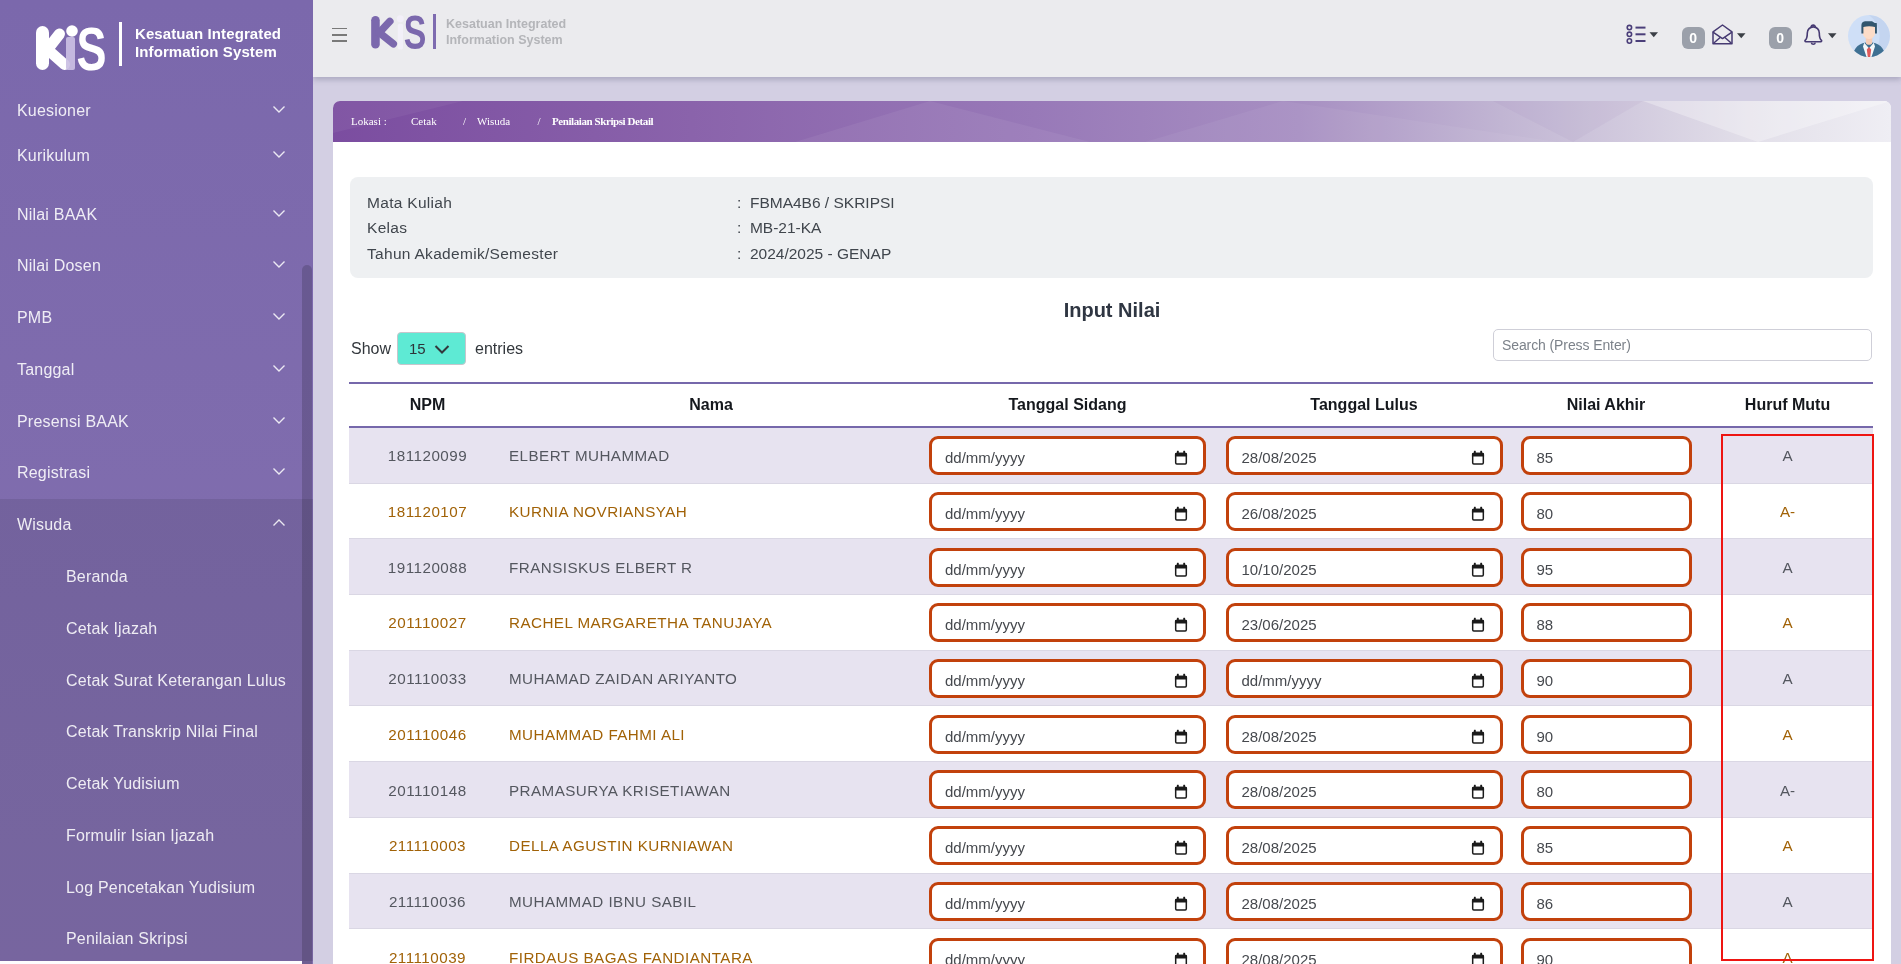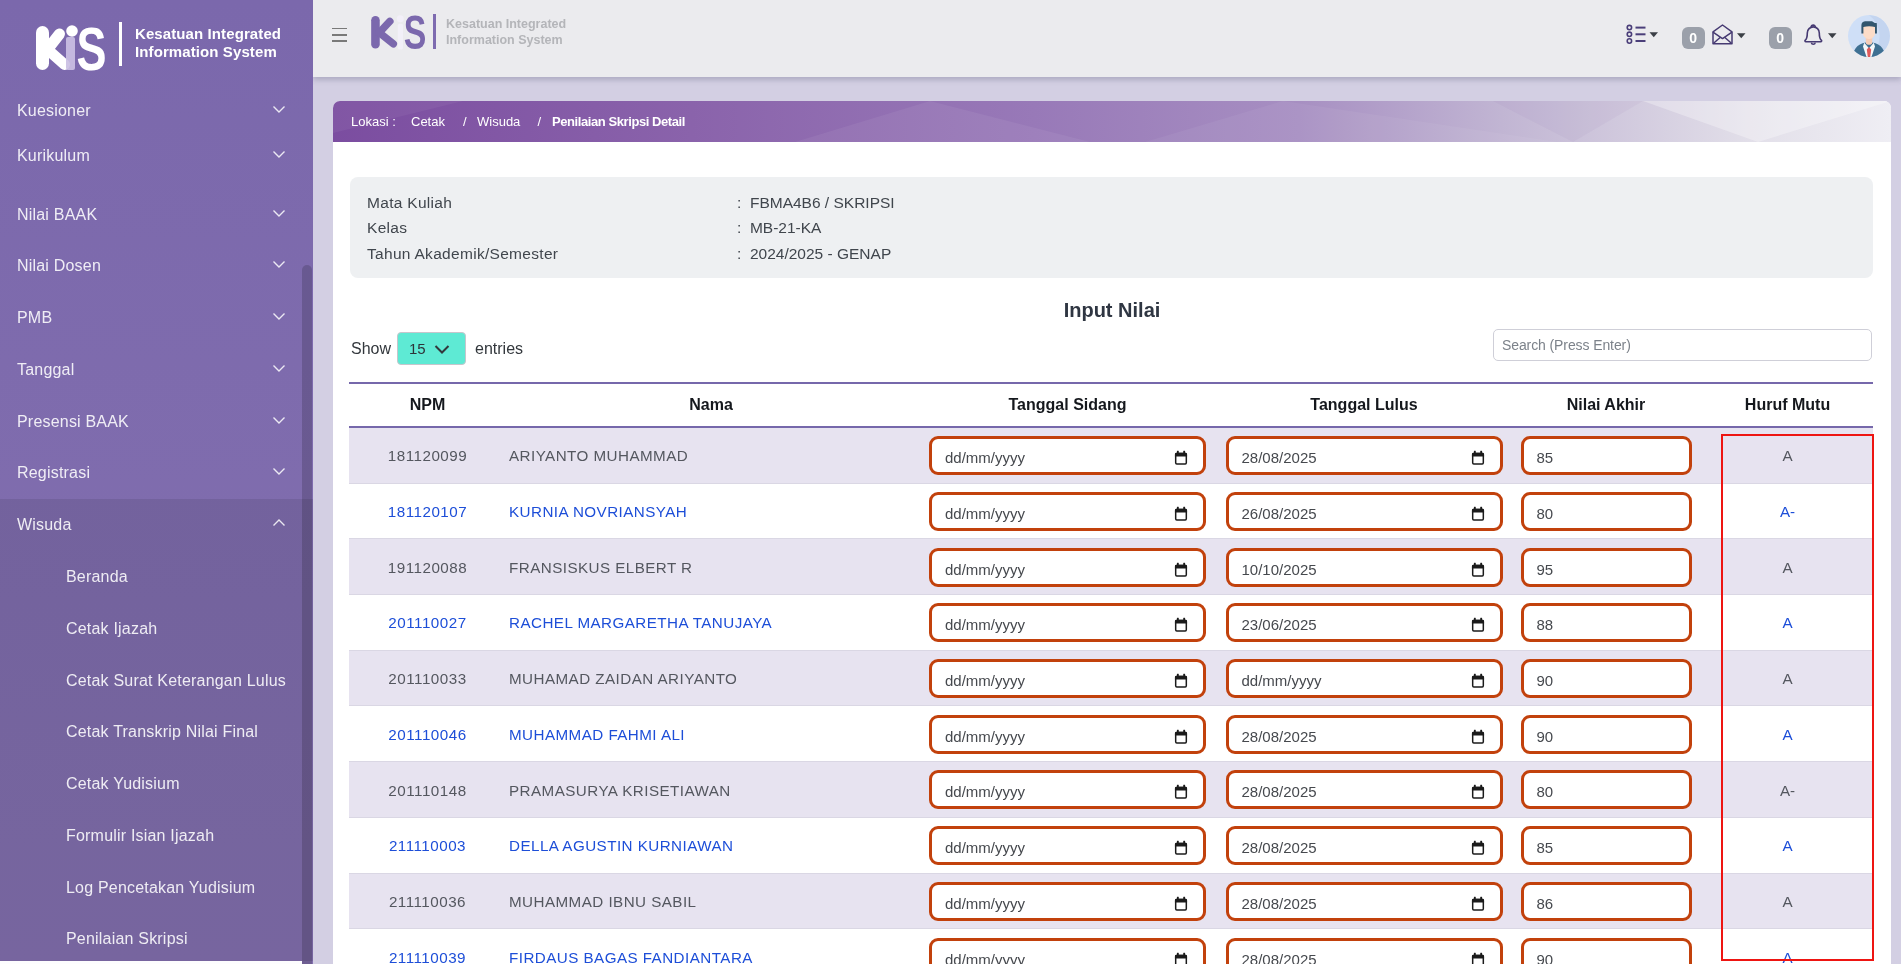--- a/index.html
+++ b/index.html
@@ -15,37 +15,37 @@
   .sub span.t { left:66px !important; }
   #sidetext { left:135px; top:25px; font-size:15px; font-weight:bold; color:#fff; line-height:18px; letter-spacing:0.1px; }
   #sidebar-divider { left:119px; top:22px; width:3px; height:44px; background:#fff; }
   #topbar { left:313px; top:0; width:1588px; height:77px; background:#ebebee; box-shadow:0 3px 5px rgba(90,90,120,0.30); z-index:5; }
   .hline { position:absolute; left:332px; width:14.5px; height:1.7px; background:#797979; z-index:6; }
   #hdrtext { left:446px; top:16px; font-size:12.5px; font-weight:bold; color:#b4b5b9; line-height:16px; z-index:6; }
   #hdr-divider { left:433px; top:14px; width:2.5px; height:35px; background:#7e6bb0; z-index:6; }
   #card { left:333px; top:101px; width:1558px; height:863px; background:#fff; border-radius:7px 7px 0 0; z-index:1; }
   #crumb { left:0; top:0; width:1558px; height:41px; border-radius:7px 7px 0 0; overflow:hidden;
            background:linear-gradient(90deg,#7b4da0 0%, #8a63ab 23%, #9879b8 45%, #a78fc2 62%, #c1b5d3 75%, #e2dfe9 91%, #efeef4 100%); }
-  #crumbtxt { position:absolute; left:0; top:0; width:100%; height:41px; line-height:41px; color:#fff; font-size:13px; }
+  #crumbtxt { position:absolute; left:0; top:0; width:100%; height:41px; line-height:41px; color:#fff; font-size:11px;font-family:Liberation Serif, serif; }
   #infobox { left:17px; top:76px; width:1523px; height:101px; background:#eef0f2; border-radius:8px; font-size:15.5px; color:#40464d; }
   .ilabel { position:absolute; left:17px; letter-spacing:0.3px; }
   .ivalue { position:absolute; left:387px; }
   #title { left:0; top:198px; width:1558px; text-align:center; font-size:20px; font-weight:bold; color:#2f3642; }
   #showrow { left:18px; top:239px; font-size:16px; color:#32373c; }
   #selbox { left:64px; top:230.5px; width:69px; height:33px; background:#5eead4; border:1px solid #c6c6cc; border-radius:4px; font-size:15px; color:#2e3338; }
   #entries { left:142px; top:239px; font-size:16px; color:#32373c; }
   #search { left:1160px; top:228px; width:379px; height:32px; border:1px solid #cfcfd8; border-radius:5px; background:#fff; font-size:14px; color:#7c828a; line-height:30px; }
   .hb { left:16px; width:1524px; height:2px; background:#7668ab; }
   .th { top:282px; height:43px; line-height:43px; font-size:16px; font-weight:bold; color:#15181d; text-align:center; position:absolute; }
   .row { left:16px; width:1524px; border-bottom:1px solid #dad7e4; background:#fff; }
   .row.stripe { background:#e7e3f0; }
   .npm { position:absolute; left:0; width:157px; text-align:center; top:50%; transform:translateY(-50%); font-size:15.2px; letter-spacing:0.5px; }
   .nama { position:absolute; left:160px; top:50%; transform:translateY(-50%); font-size:15.2px; letter-spacing:0.45px; }
   .row.stripe .dk { color:#54575f; }
-  .row .dk { color:#1d4ed8; }
+  .row .dk { color:#a16207; }
   .inp { position:absolute; top:8.3px; height:39px; background:#fff; border:3px solid #c2410c; border-radius:9px; font-size:15px; color:#46494e; line-height:37px; }
   .inp .v { position:absolute; left:13px; }
   .cal { position:absolute; right:15px; top:11px; width:14px; height:15.5px; }
   .huruf { position:absolute; left:1354px; width:169px; text-align:center; top:50%; transform:translateY(-50%); font-size:15.2px; }
   #redrect { left:1720.5px; top:433.5px; width:153px; height:527.5px; border:2.2px solid #ee1512; z-index:9; }
 </style>
 </head>
 <body>
   <div class="abs" id="sidebar">
     <svg class="abs" style="left:33px;top:22px;" width="92.0" height="58.0" viewBox="0 0 92 58">
@@ -243,21 +243,21 @@
     <div class="abs hb" style="top:280.5px;"></div>
     <span class="th" style="left:16px;width:157px;">NPM</span>
     <span class="th" style="left:173px;width:410px;">Nama</span>
     <span class="th" style="left:583px;width:303px;">Tanggal Sidang</span>
     <span class="th" style="left:886px;width:290px;">Tanggal Lulus</span>
     <span class="th" style="left:1176px;width:194px;">Nilai Akhir</span>
     <span class="th" style="left:1370px;width:169px;">Huruf Mutu</span>
     <div class="abs hb" style="top:325px;"></div>
     <div class="abs row stripe" style="top:327.0px;height:55.7px;">
       <span class="npm dk">181120099</span>
-      <span class="nama dk">ARIYANTO MUHAMMAD</span>
+      <span class="nama dk">ELBERT MUHAMMAD</span>
       <div class="inp" style="left:580px;width:277px;">
         <span class="v">dd/mm/yyyy</span>
         <svg class="cal" viewBox="0 0 15 16">
           <rect x="3.1" y="0.4" width="2" height="3.6" rx="0.5" fill="#1b1b1b"></rect>
           <rect x="9.9" y="0.4" width="2" height="3.6" rx="0.5" fill="#1b1b1b"></rect>
           <path d="M2.6 2.6 h9.8 a1.6 1.6 0 0 1 1.6 1.6 v2.5 H1 V4.2 a1.6 1.6 0 0 1 1.6 -1.6 Z" fill="#1b1b1b"></path>
           <rect x="1.8" y="3.4" width="11.4" height="11.2" rx="1.2" fill="none" stroke="#1b1b1b" stroke-width="1.6"></rect>
         </svg>
       </div>
       <div class="inp" style="left:876.5px;width:277px;">

